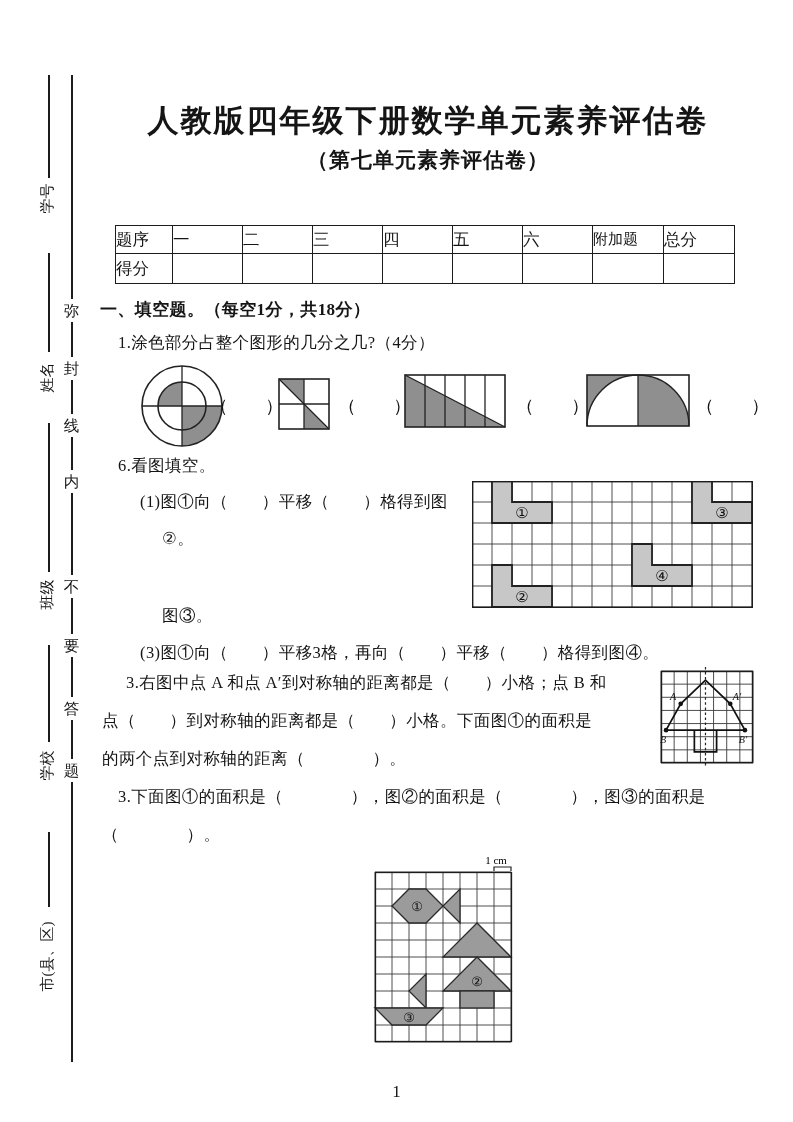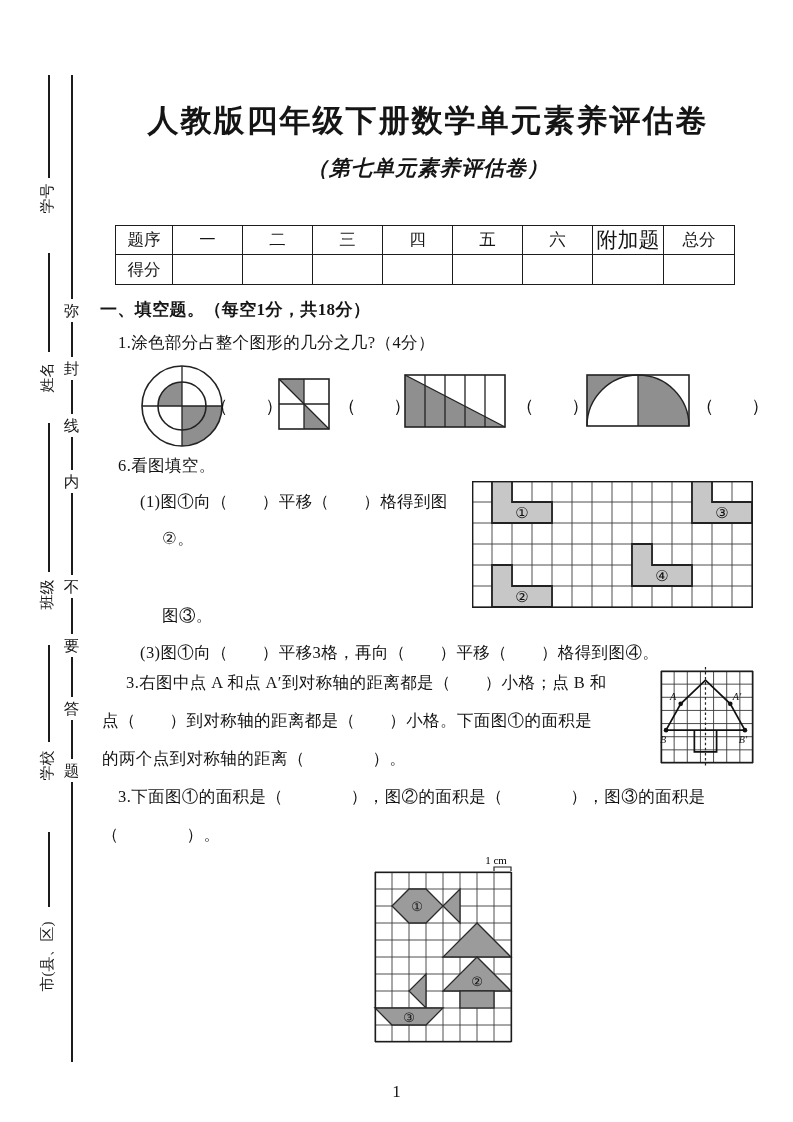--- a/index.html
+++ b/index.html
@@ -14,21 +14,21 @@
   .seal-char{position:absolute;left:62px;width:19px;text-align:center;font-size:15.5px;
              background:#ffffff;padding:3px 0;line-height:17px;z-index:2;}
   
   .title{position:absolute;width:100%;text-align:center;font-family:"Liberation Sans",sans-serif;
          font-weight:700;font-size:31px;letter-spacing:2px;white-space:nowrap;}
   .subtitle{position:absolute;width:100%;text-align:center;font-family:"Liberation Sans",sans-serif;
             font-weight:700;font-size:21px;letter-spacing:1px;}
   .meta{position:absolute;right:22px;font-size:15.5px;letter-spacing:0.5px;}
   
   table.score{border-collapse:collapse;table-layout:fixed;}
-  table.score td{border:1.4px solid #1c1c1c;text-align:center;font-size:16.5px;
+  table.score td{border:1.4px solid #1c1c1c;font-size:16.5px;
                  padding:0;overflow:hidden;}
   
   .qline{position:absolute;font-size:16.5px;white-space:nowrap;letter-spacing:0.4px;}
   .sec-head{font-weight:700;font-size:17px;}
   .qnum{font-weight:700;}
   
   svg{display:block;}
   .gridlines{fill:none;stroke:#3a3a3a;stroke-width:0.9;}
   .shape1{fill:#8f8f8f;stroke:none;}
   .outline{fill:none;stroke:#222;stroke-width:1.6;}
@@ -65,21 +65,21 @@
     <div class="seal-char" style="top:470px;">内</div>
     <div class="seal-char" style="top:575px;">不</div>
     <div class="seal-char" style="top:634px;">要</div>
     <div class="seal-char" style="top:697px;">答</div>
     <div class="seal-char" style="top:759px;">题</div>
   </div>
 
   <div class="abs" style="left:98px;top:70px;width:660px;height:1040px;">
 
     <div class="title" style="top:14px;margin-top:16px;">人教版四年级下册数学单元素养评估卷</div>
-    <div class="subtitle" style="top:84px;font-style:italic;">（第七单元素养评估卷）</div>
+    <div class="subtitle" style="top:76px;">（第七单元素养评估卷）</div>
 
     <table class="score abs" style="left:17px;top:155px;width:620px;">
       <colgroup>
         <col style="width:57px;">
           <col style="width:70px;">
           <col style="width:70px;">
           <col style="width:70px;">
         <col style="width:70px;">
           <col style="width:70px;">
           <col style="width:70px;">
@@ -88,21 +88,21 @@
       </colgroup>
       <tbody>
           <tr style="height:28px;">
         <td>题序</td>
         <td>一</td>
         <td>二</td>
         <td>三</td>
         <td>四</td>
         <td>五</td>
         <td>六</td>
-        <td style="font-size:21px;">附加题</td>
+        <td style="font-size:15px;">附加题</td>
         <td>总分</td>
       </tr>
       <tr style="height:30px;">
         <td>得分</td>
         <td></td>
             <td></td>
         <td></td>
             <td></td>
         <td></td>
             <td></td>

